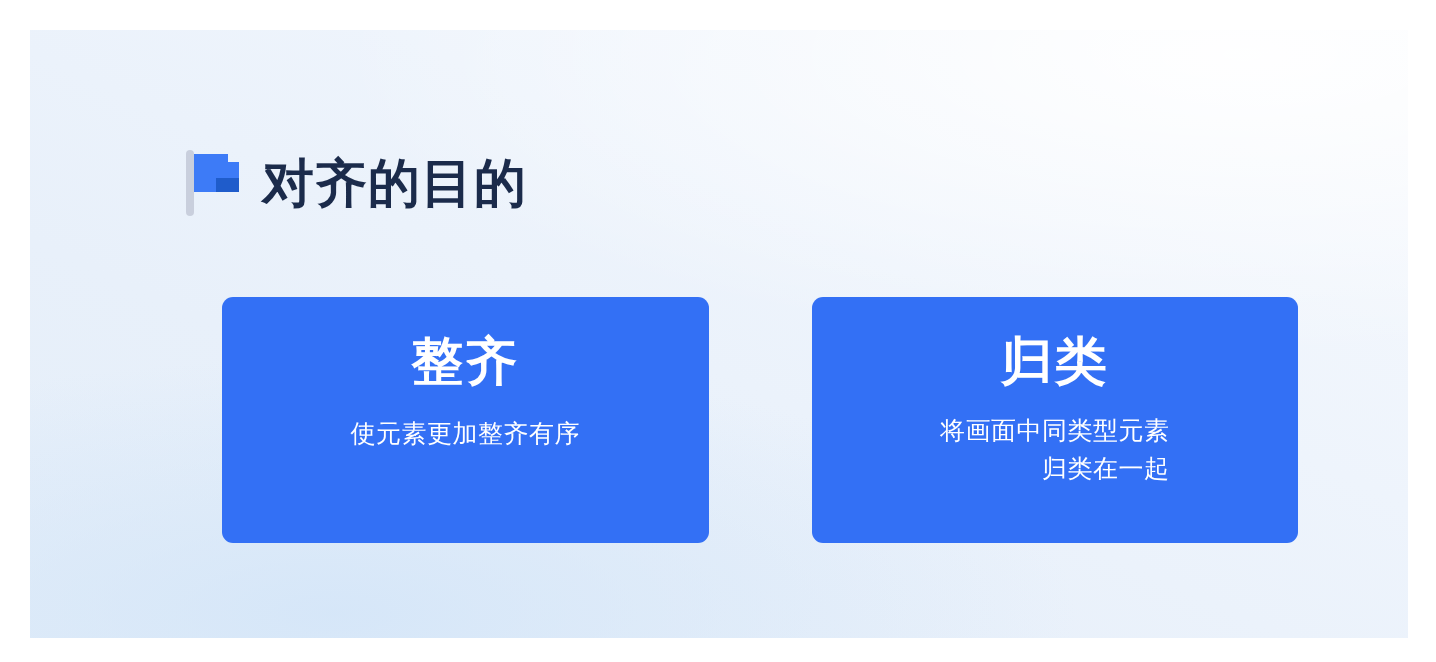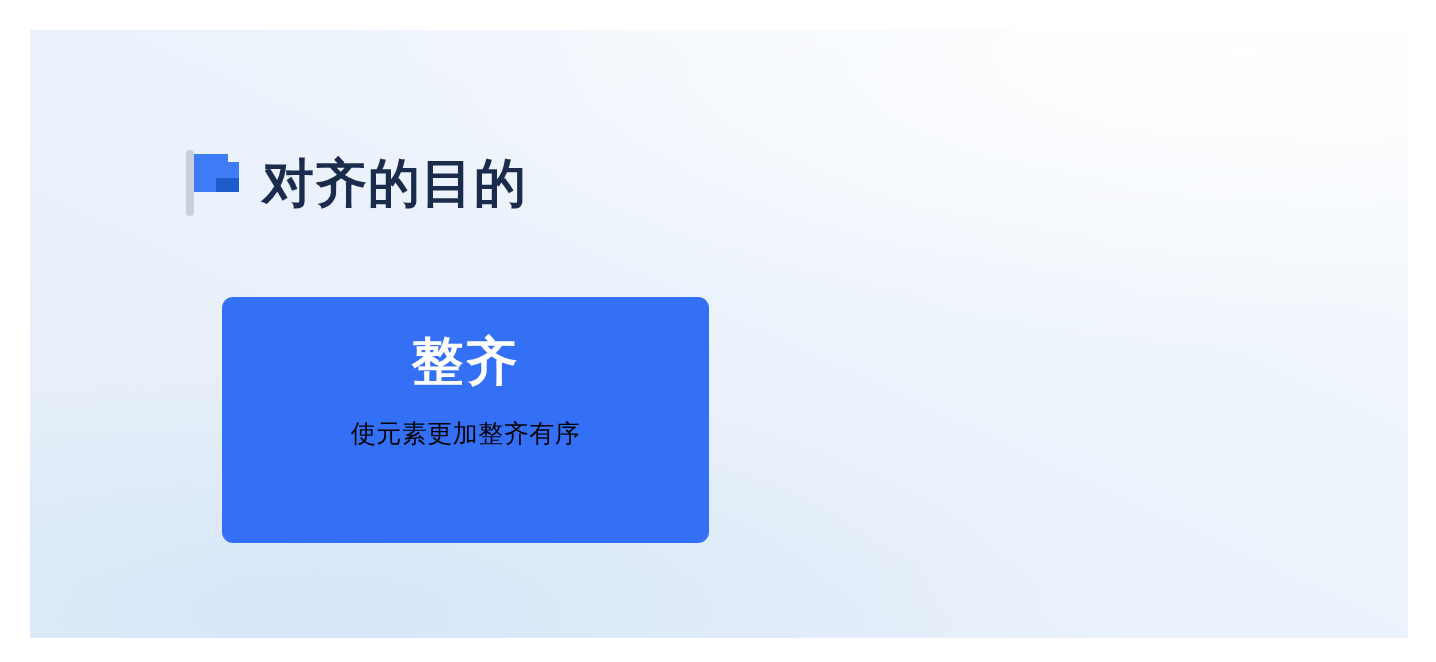--- a/index.html
+++ b/index.html
@@ -94,22 +94,22 @@
     color: #ffffff;
     text-align: center;
     margin: 0;
   }
 
   .card-subtitle {
     margin-top: 26px;
     font-size: 25px;
     font-weight: 400;
     line-height: 1.5;
-    color: #000000;
-    text-align: center;
+    color: #ffffff;
+    text-align: right;
     letter-spacing: 0.5px;
     white-space: pre-line;
   }
 
   .card-2 .card-subtitle {
     margin-top: 23px;
   }
 </style>
 </head>
 <body>
@@ -128,17 +128,22 @@
       <div class="slide-title">对齐的目的</div>
     </div>
 
     <div class="cards-row">
 
       <div class="card card-1">
         <div class="card-heading">整齐</div>
         <div class="card-subtitle">使元素更加整齐有序</div>
       </div>
 
+      <div class="card card-2">
+        <div class="card-heading">归类</div>
+        <div class="card-subtitle">将画面中同类型元素
+归类在一起</div>
+      </div>
 
     </div>
 
   </div>
 </div>
 
 </body></html>

